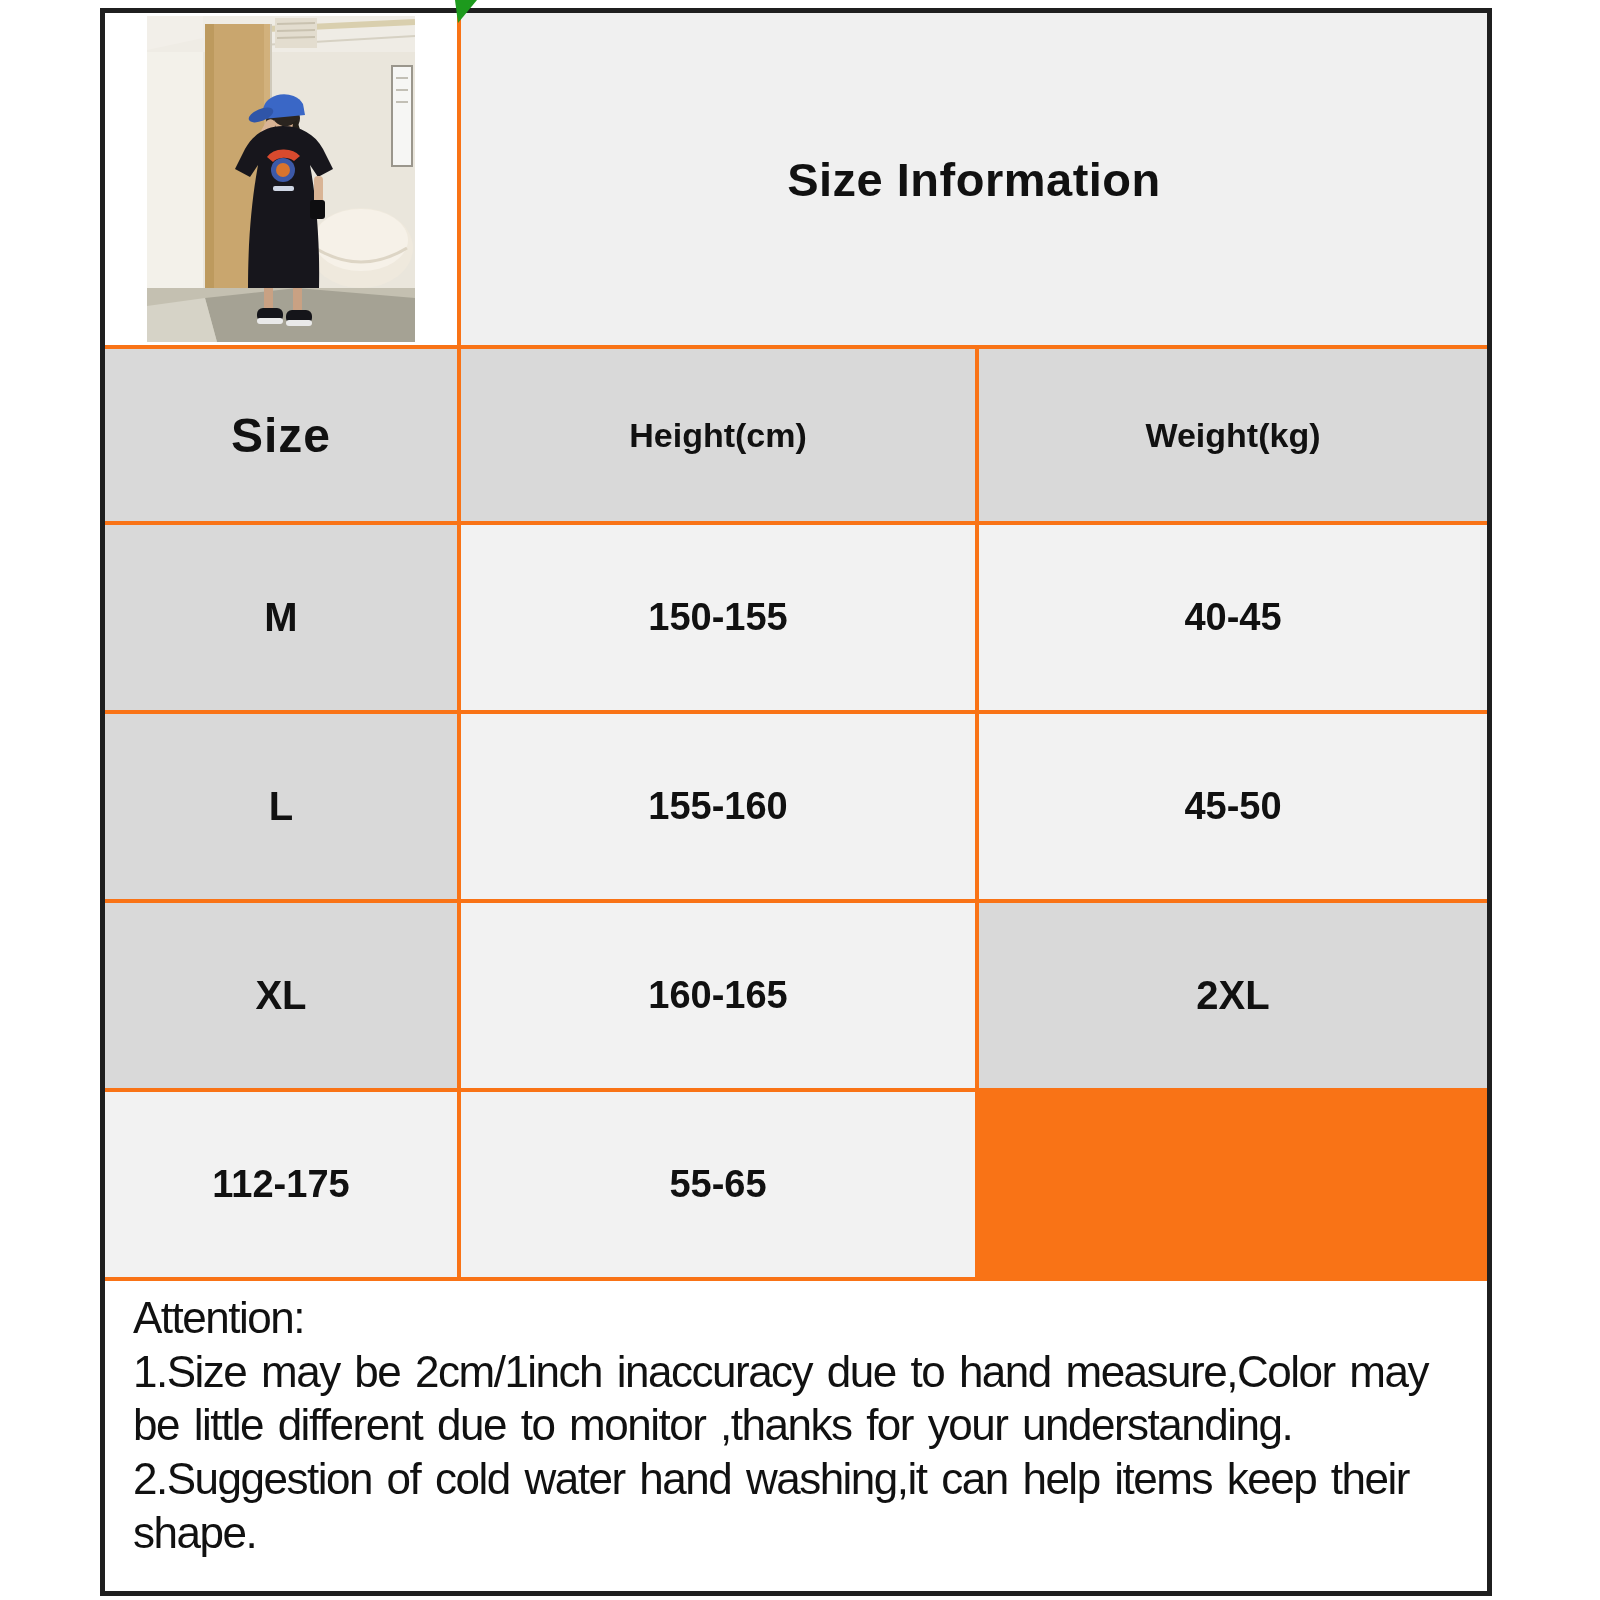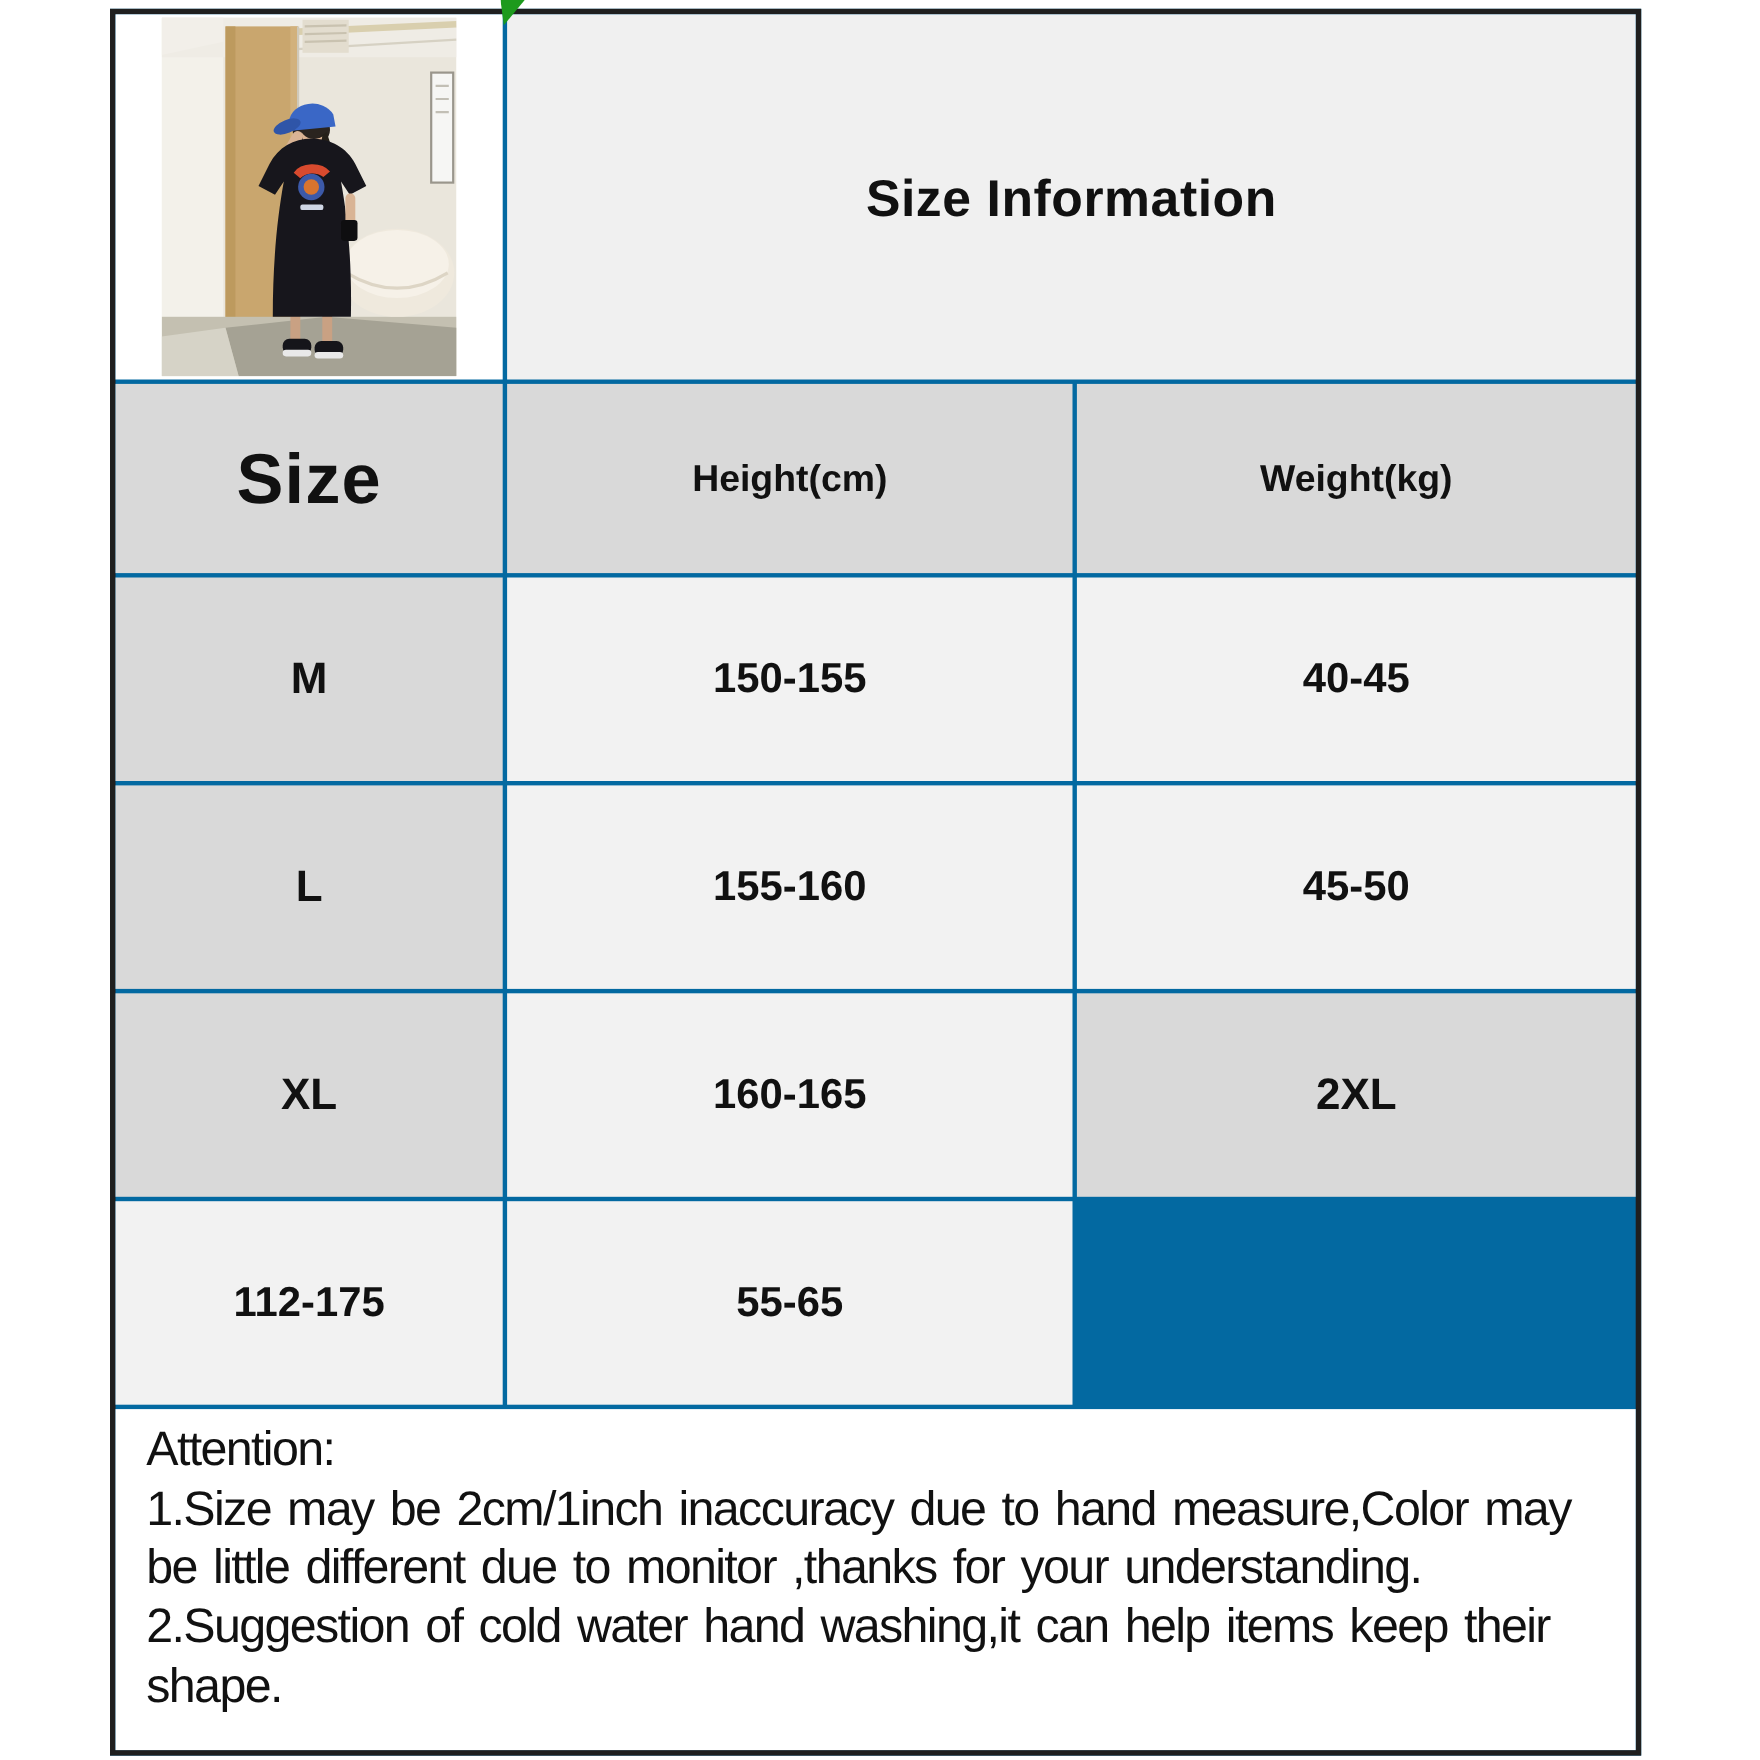--- a/index.html
+++ b/index.html
@@ -12,21 +12,21 @@
     font-family: "Liberation Sans", sans-serif;
     -webkit-font-smoothing: antialiased;
   }
 
   .sheet {
     position: absolute;
     left: 100px;
     top: 8px;
     width: 1382px;
     border: 5px solid #1f1f1f;
-    background: #0369a1;
+    background: #f97316;
     display: grid;
     grid-template-columns: 352px 514px 1fr;
     grid-template-rows: 332px 172px repeat(4, 185px) 310px;
     gap: 4px;
   }
 
   .cell {
     display: flex;
     align-items: center;
     justify-content: center;
@@ -50,21 +50,21 @@
     letter-spacing: 0.5px;
   }
 
   .head-cell {
     background: #d9d9d9;
     font-weight: bold;
     font-size: 34px;
   }
 
   .head-cell.size-head {
-    font-size: 64px;
+    font-size: 48px;
     letter-spacing: 1px;
   }
 
   .label-cell {
     background: #d9d9d9;
     font-weight: bold;
     font-size: 40px;
   }
 
   .value-cell {

